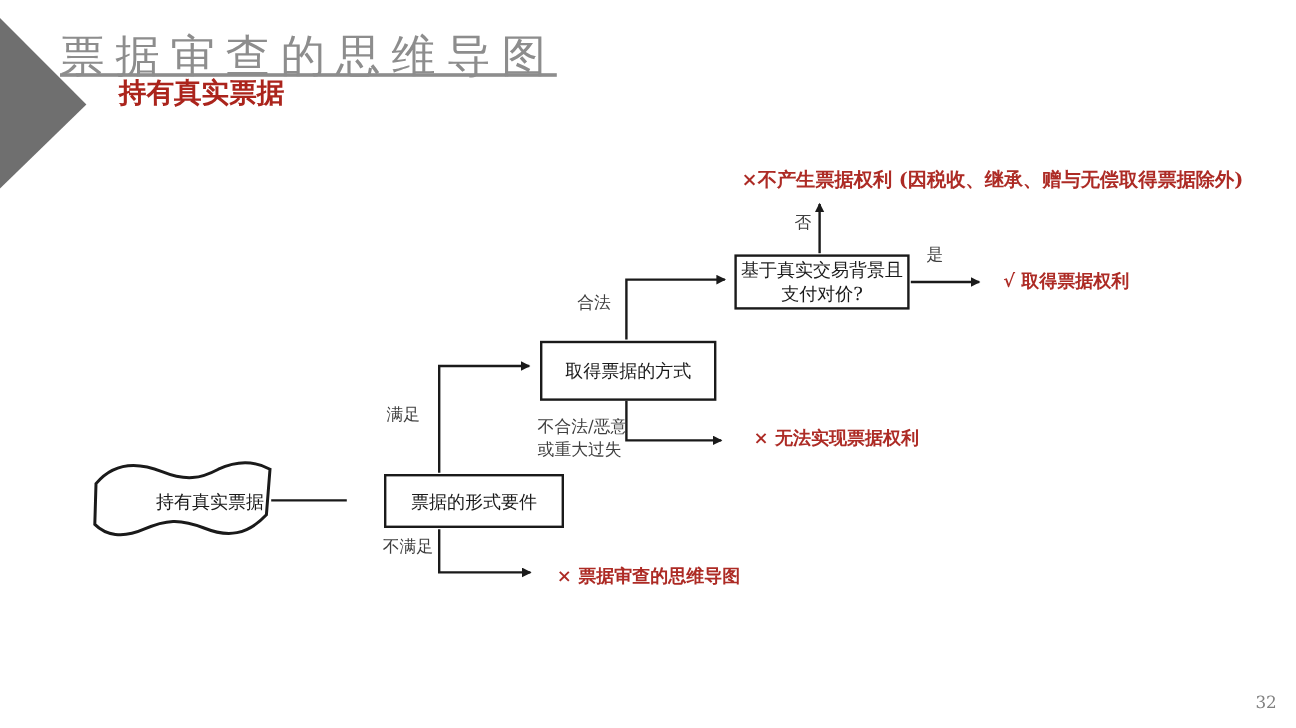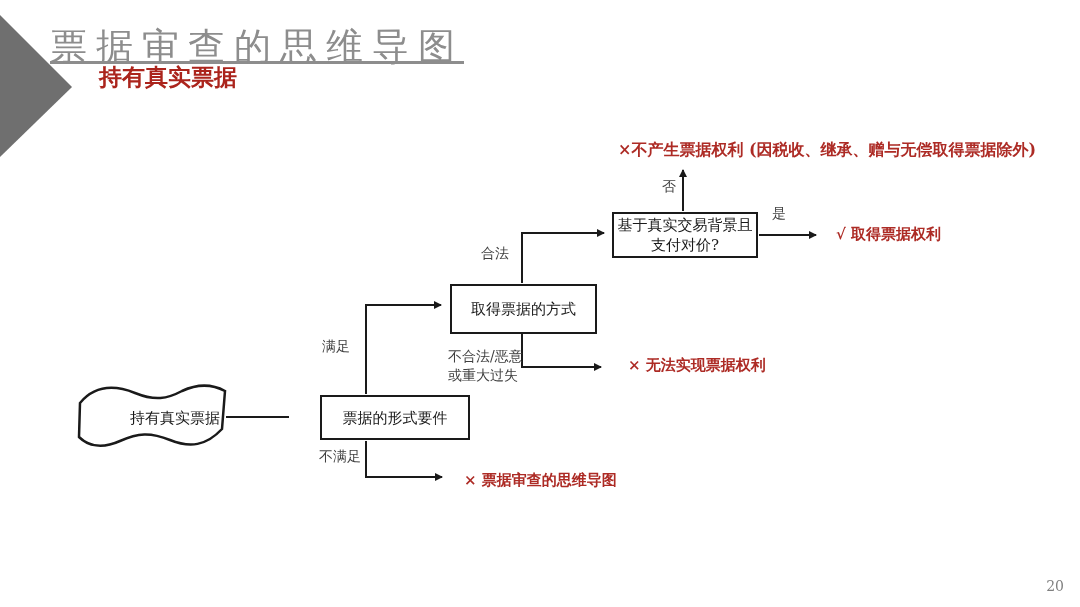--- a/index.html
+++ b/index.html
@@ -137,15 +137,15 @@
     <div>或重大过失</div>
   </div>
   <div class="edge-label lbl-no">否</div>
   <div class="edge-label lbl-yes">是</div>
 
   <div class="outcome out-top">×不产生票据权利 (因税收、继承、赠与无偿取得票据除外)</div>
   <div class="outcome out-yes">√ 取得票据权利</div>
   <div class="outcome out-mid">× 无法实现票据权利</div>
   <div class="outcome out-bottom">× 票据审查的思维导图</div>
 
-  <div class="page-number">20</div>
+  <div class="page-number">32</div>
 
 </div>
 
 </body></html>

